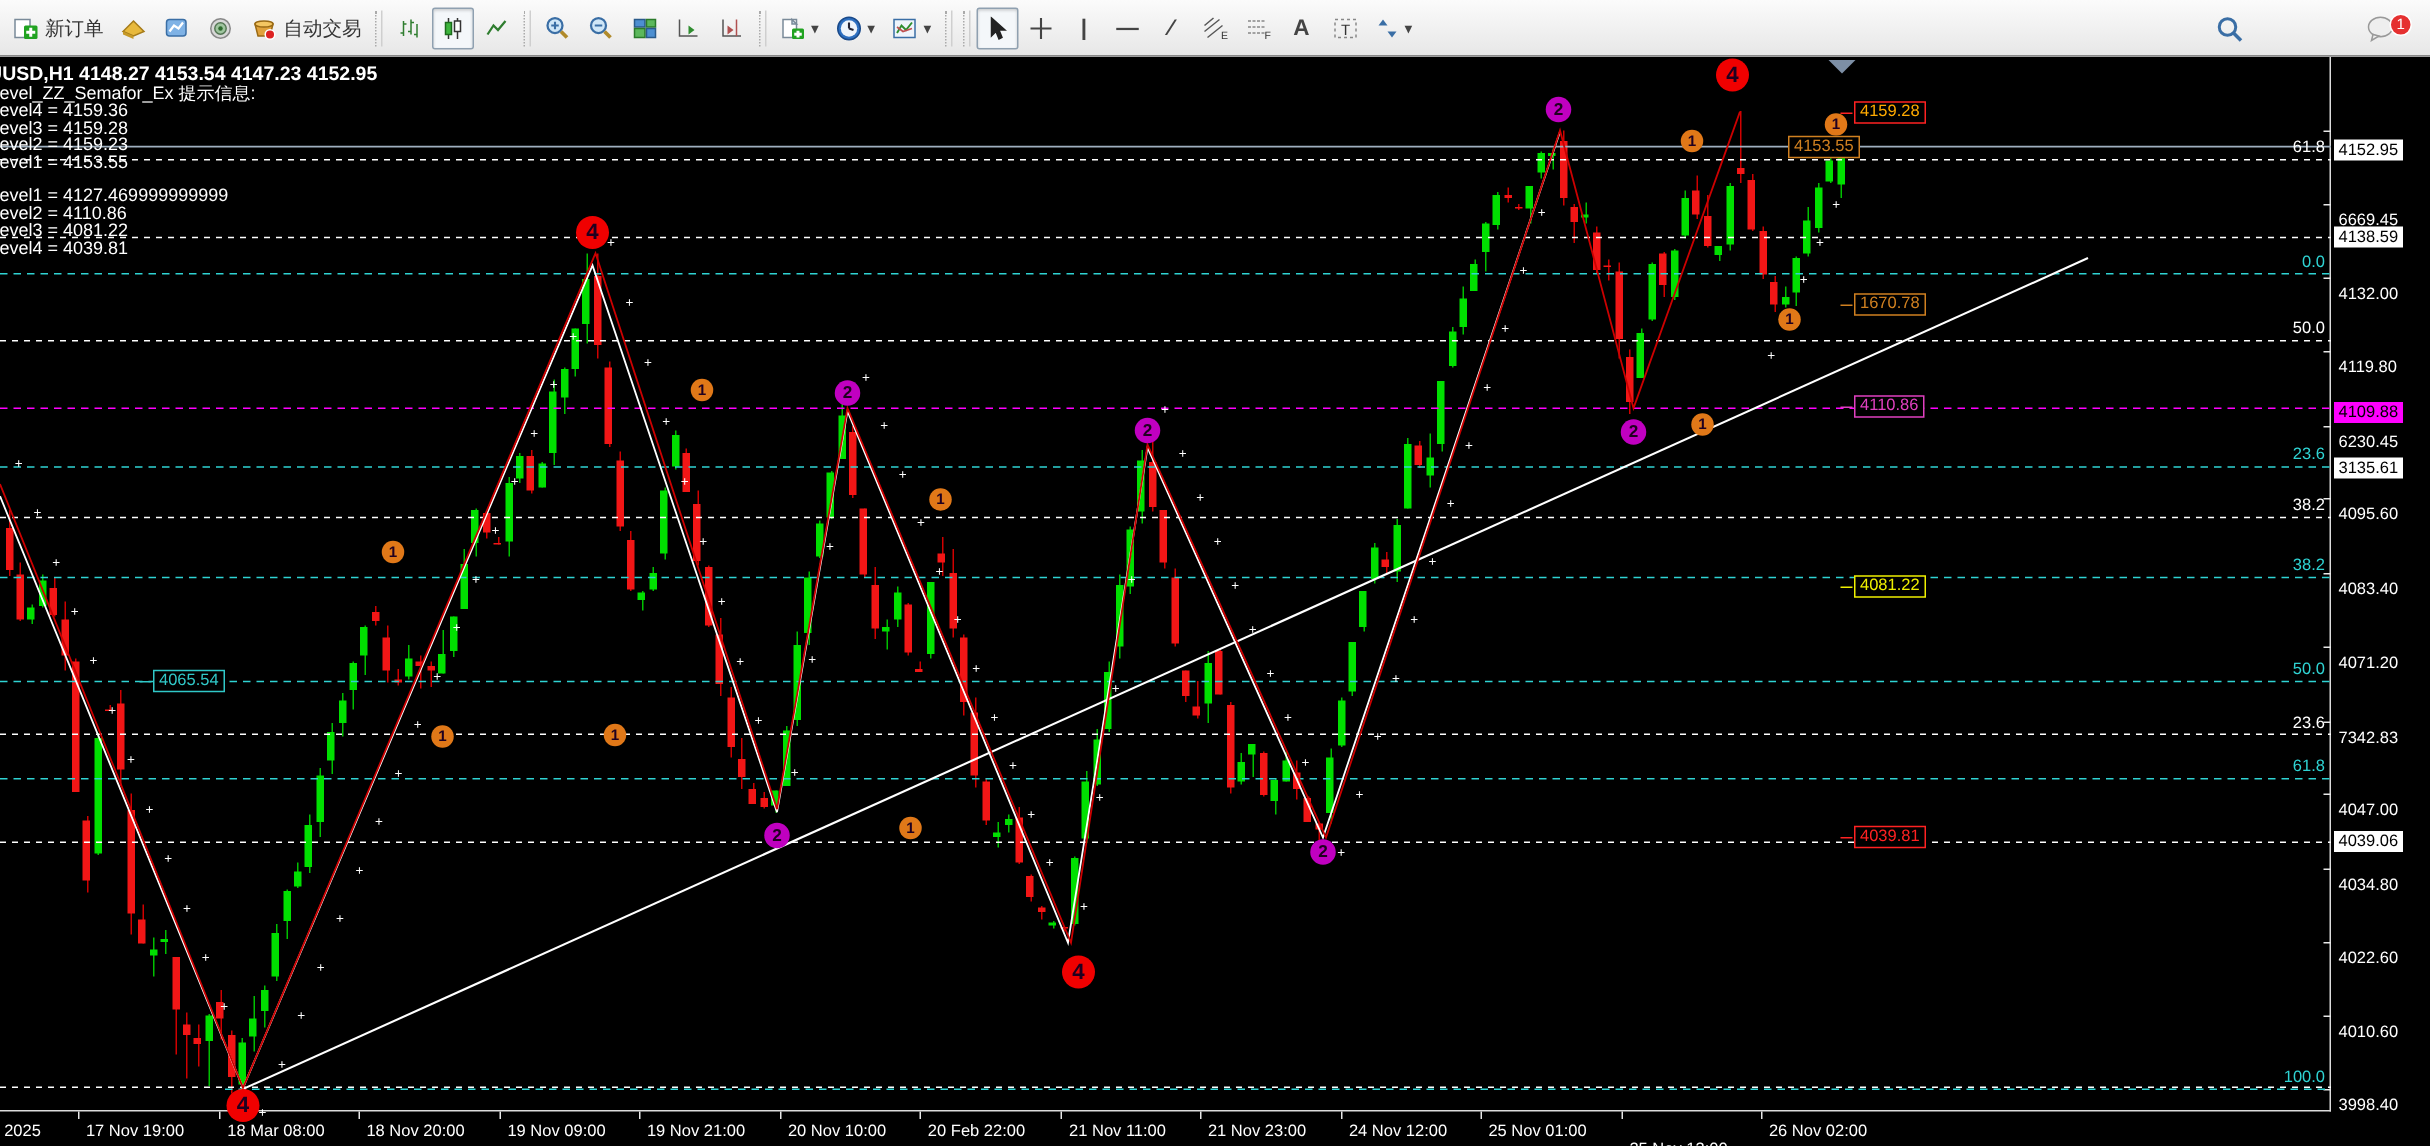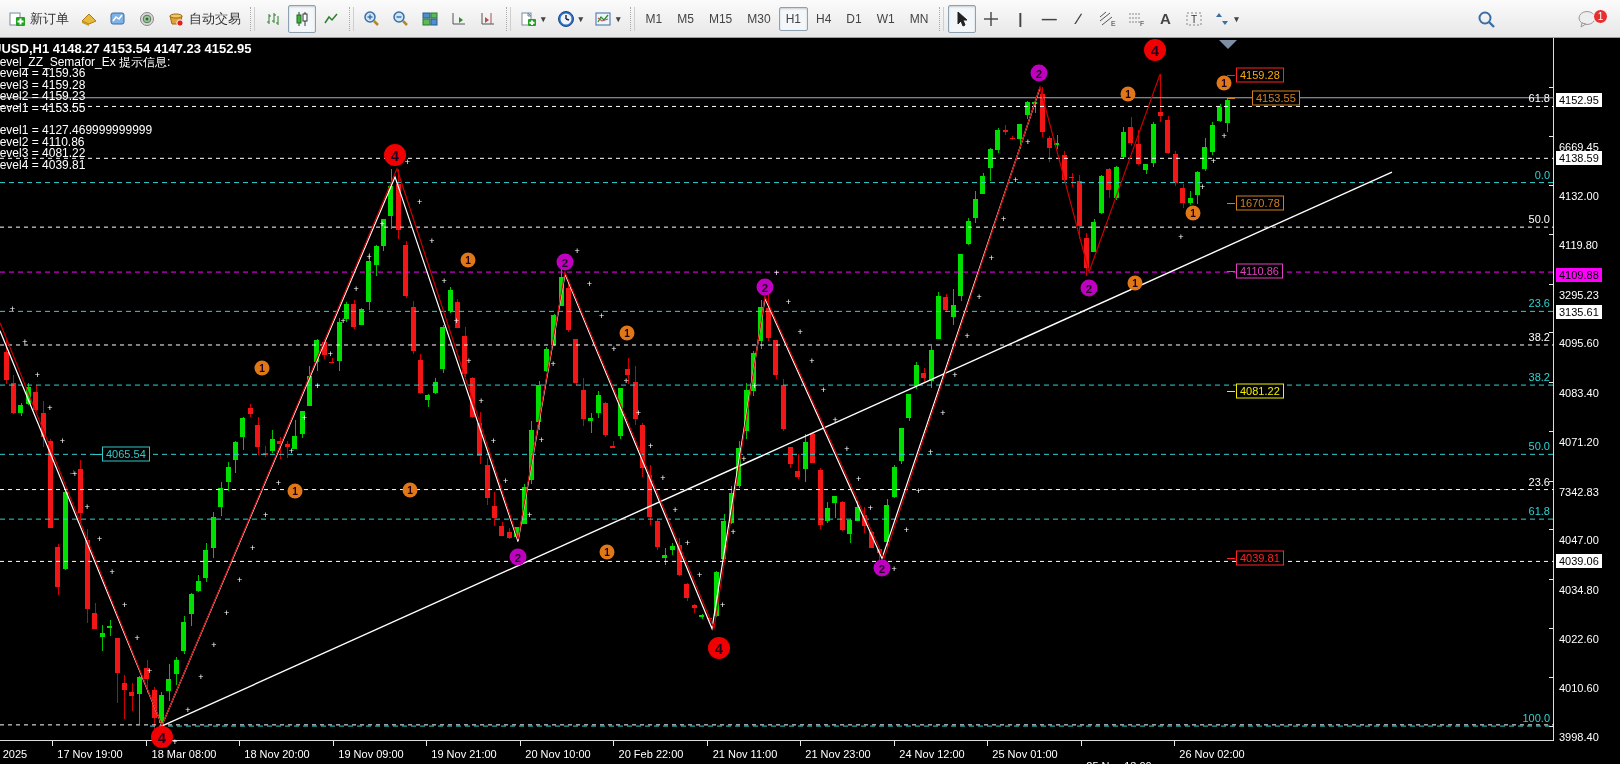--- a/index.html
+++ b/index.html
@@ -165,31 +165,20 @@
   </div>
   <div class="tbtn">
     <svg width="18" height="16">
       <rect x="2" y="2" width="14" height="12" fill="#eef4fb" stroke="#3a6ea5"></rect>
       <polyline points="4,11 7,6 10,9 14,4" fill="none" stroke="#2f8d2f" stroke-width="1.3"></polyline>
       <polyline points="4,7 8,10 14,8" fill="none" stroke="#c05050" stroke-width="1.1"></polyline>
     </svg>
     <span class="glyph" style="font-size:9px">▾</span>
   </div>
   <div class="sep"></div>
-  <div id="tf-group" style="display:flex;align-items:center;gap:1px;">
-      <div class="tbtn tf">M1</div>
-      <div class="tbtn tf">M5</div>
-      <div class="tbtn tf">M15</div>
-      <div class="tbtn tf">M30</div>
-      <div class="tbtn tf pressed">H1</div>
-      <div class="tbtn tf">H4</div>
-      <div class="tbtn tf">D1</div>
-      <div class="tbtn tf">W1</div>
-      <div class="tbtn tf">MN</div>
-    </div>
   <div class="sep"></div>
   <div class="tbtn pressed">
     <svg width="14" height="16">
       <polygon points="3,1 3,13 6,10 8,15 10,14 8,9 12,9" fill="#222" stroke="#222"></polygon>
     </svg>
   </div>
   <div class="tbtn">
     <svg width="16" height="16">
       <line x1="8" y1="1" x2="8" y2="15" stroke="#444" stroke-width="1.4"></line>
         <line x1="1" y1="8" x2="15" y2="8" stroke="#444" stroke-width="1.4"></line>
@@ -747,21 +736,21 @@
         <div class="ind-line">Level2 = 4110.86</div>
         <div class="ind-line">Level3 = 4081.22</div>
         <div class="ind-line">Level4 = 4039.81</div>
       </div>
   </div>
 
   <div id="level-boxes">
       <div class="lvltick" style="left: 1227px; top: 36.526px; background: rgb(255, 34, 34);"></div>
       <div class="lvlbox" style="left: 1236px; top: 36.526px; border-color: rgb(255, 34, 34); color: rgb(255, 170, 0);">4159.28</div>
       <div class="lvltick" style="left: 1227px; top: 59.7325px; background: rgb(208, 128, 32);"></div>
-      <div class="lvlbox" style="left: 1252px; top: 59.7325px; border-color: rgb(208, 128, 32); color: rgb(208, 128, 32);">4153.55</div>
+      <div class="lvlbox" style="left: 1192px; top: 59.7325px; border-color: rgb(208, 128, 32); color: rgb(208, 128, 32);">4153.55</div>
       <div class="lvltick" style="left: 1227px; top: 165.356px; background: rgb(208, 128, 32);"></div>
       <div class="lvlbox" style="left: 1236px; top: 165.356px; border-color: rgb(208, 128, 32); color: rgb(208, 128, 32);">1670.78</div>
       <div class="lvltick" style="left: 1227px; top: 232.627px; background: rgb(224, 64, 192);"></div>
       <div class="lvlbox" style="left: 1236px; top: 232.627px; border-color: rgb(224, 64, 192); color: rgb(224, 64, 192);">4110.86</div>
       <div class="lvltick" style="left: 1227px; top: 352.669px; background: rgb(240, 240, 0);"></div>
       <div class="lvlbox" style="left: 1236px; top: 352.669px; border-color: rgb(240, 240, 0); color: rgb(240, 240, 0);">4081.22</div>
       <div class="lvltick" style="left: 1227px; top: 520.379px; background: rgb(255, 34, 34);"></div>
       <div class="lvlbox" style="left: 1236px; top: 520.379px; border-color: rgb(255, 34, 34); color: rgb(255, 34, 34);">4039.81</div>
       <div class="lvltick" style="left: 93px; top: 416.173px; background: rgb(48, 200, 200);"></div>
       <div class="lvlbox" style="left: 102px; top: 416.173px; border-color: rgb(48, 200, 200); color: rgb(48, 200, 200);">4065.54</div>
@@ -781,21 +770,21 @@
   <div id="price-axis">
       <div class="ptick" style="top: 49px;"></div>
       <div class="plabel" style="top: 42px;">4156.20</div>
       <div class="ptick" style="top: 97.6px;"></div>
       <div class="plabel" style="top: 90.6px;">6669.45</div>
       <div class="ptick" style="top: 147.01px;"></div>
       <div class="plabel" style="top: 140.01px;">4132.00</div>
       <div class="ptick" style="top: 196.42px;"></div>
       <div class="plabel" style="top: 189.42px;">4119.80</div>
       <div class="ptick" style="top: 245.83px;"></div>
-      <div class="plabel" style="top: 238.83px;">3295.23</div>
+      <div class="plabel" style="top: 238.83px;">6230.45</div>
       <div class="ptick" style="top: 294.43px;"></div>
       <div class="plabel" style="top: 287.43px;">4095.60</div>
       <div class="ptick" style="top: 343.84px;"></div>
       <div class="plabel" style="top: 336.84px;">4083.40</div>
       <div class="ptick" style="top: 393.25px;"></div>
       <div class="plabel" style="top: 386.25px;">4071.20</div>
       <div class="ptick" style="top: 442.66px;"></div>
       <div class="plabel" style="top: 435.66px;">7342.83</div>
       <div class="ptick" style="top: 491.26px;"></div>
       <div class="plabel" style="top: 484.26px;">4047.00</div>

